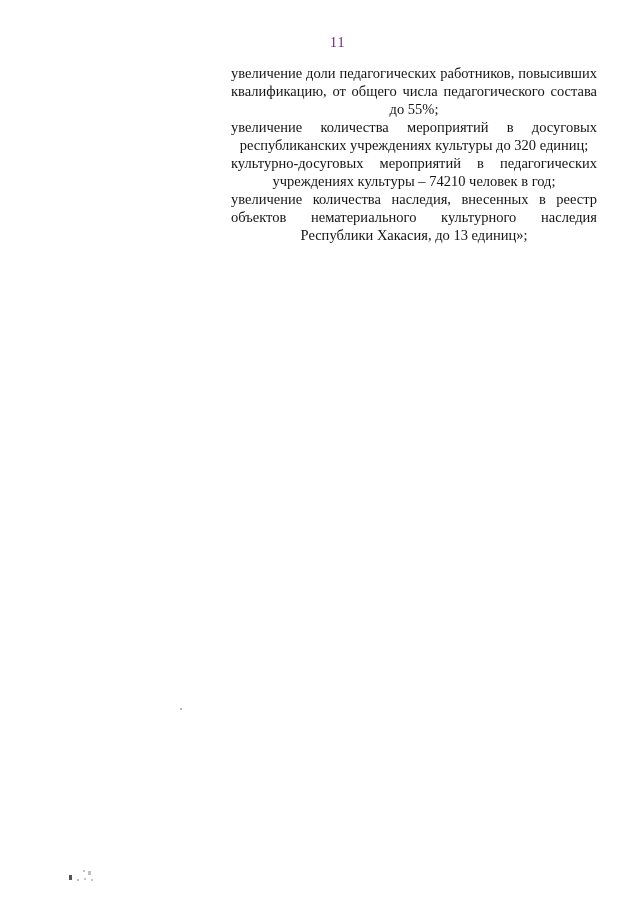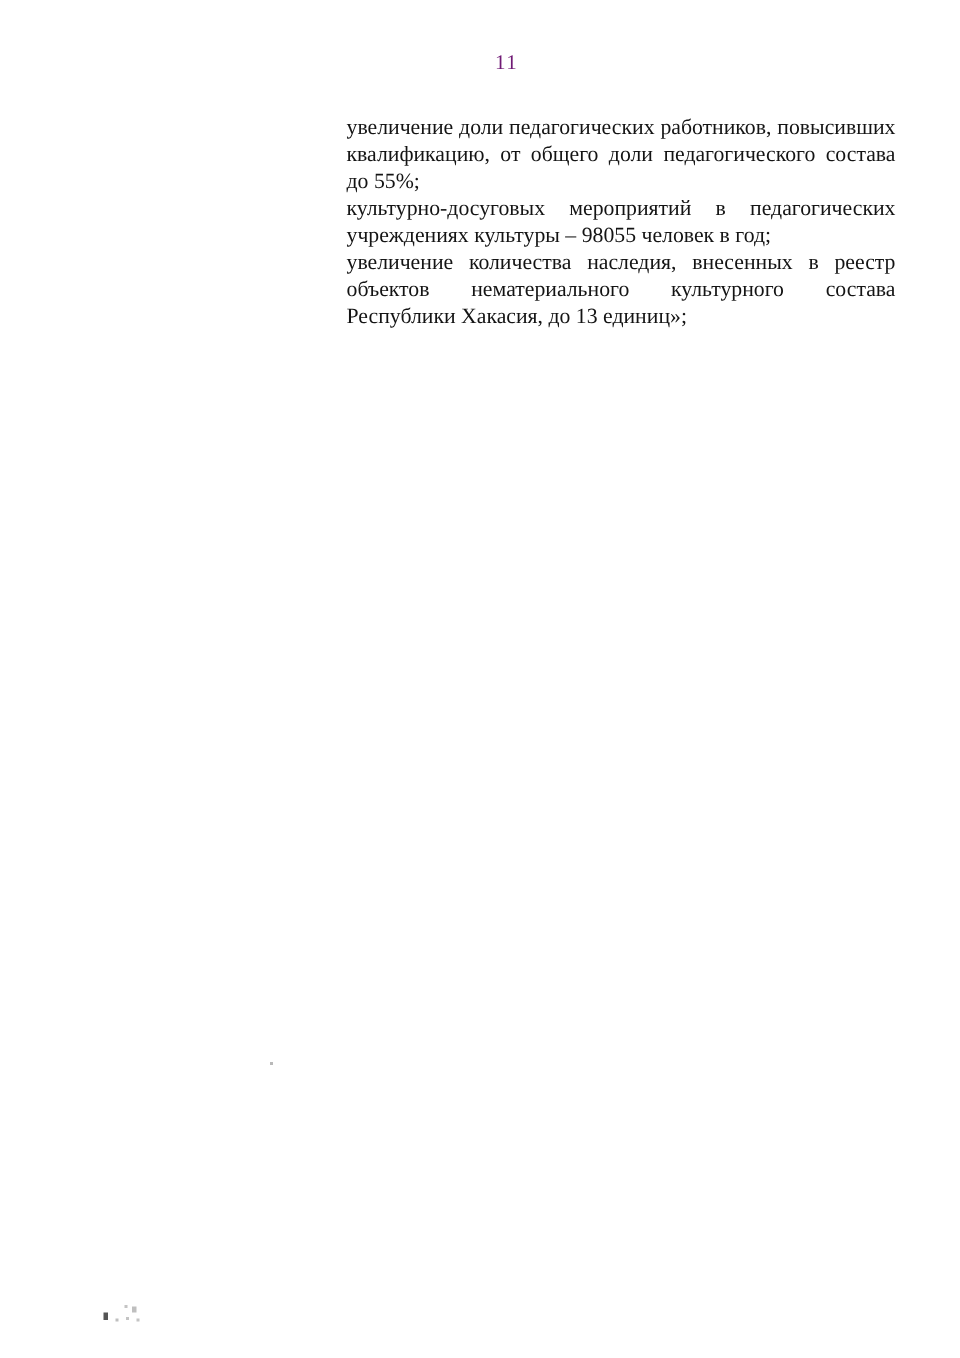--- a/index.html
+++ b/index.html
@@ -19,40 +19,40 @@
   .page-number {
     position: absolute;
     top: 35px;
     left: 330px;
     font-size: 14px;
     letter-spacing: 1px;
     color: #701a75;
   }
   .text-block {
     position: absolute;
-    top: 76px;
+    top: 64px;
     left: 231px;
     width: 366px;
     font-size: 14.5px;
     line-height: 18px;
     color: #141414;
   }
   .para {
     margin: 0;
     padding: 0;
   }
   .line {
     width: 100%;
   }
   .line.just {
     text-align: justify;
     text-align-last: justify;
   }
   .line.last {
-    text-align: left;
+    text-align: center;
     white-space: nowrap;
   }
   
   .artifact {
     position: absolute;
     background: #8a8a8a;
   }
   .a1 { left: 69px;  top: 875px; width: 3px; height: 5px; background:#555; }
   .a2 { left: 77px;  top: 879px; width: 2px; height: 2px; opacity: .55; }
   .a3 { left: 83px;  top: 870px; width: 2px; height: 2px; opacity: .5; }
@@ -64,30 +64,34 @@
 </head>
 <body>
 
 <div class="page">
 
   <div class="page-number">11</div>
 
   <div class="text-block">
       <div class="para">
         <div class="line just">увеличение доли педагогических работников, повысивших</div>
-        <div class="line just">квалификацию, от общего доли педагогического состава</div>
+        <div class="line just">квалификацию, от общего числа педагогического состава</div>
         <div class="line last">до 55%;</div>
       </div>
       <div class="para">
+        <div class="line just">увеличение количества мероприятий в досуговых</div>
+        <div class="line last">республиканских учреждениях культуры до 320 единиц;</div>
+      </div>
+      <div class="para">
         <div class="line just">культурно-досуговых мероприятий в педагогических</div>
-        <div class="line last">учреждениях культуры – 98055 человек в год;</div>
+        <div class="line last">учреждениях культуры – 74210 человек в год;</div>
       </div>
       <div class="para">
         <div class="line just">увеличение количества наследия, внесенных в реестр</div>
-        <div class="line just">объектов нематериального культурного состава</div>
+        <div class="line just">объектов нематериального культурного наследия</div>
         <div class="line last">Республики Хакасия, до 13 единиц»;</div>
       </div>
     </div>
 
   <div class="artifact a1"></div>
   <div class="artifact a2"></div>
   <div class="artifact a3"></div>
   <div class="artifact a4"></div>
   <div class="artifact a5"></div>
   <div class="artifact a6"></div>

